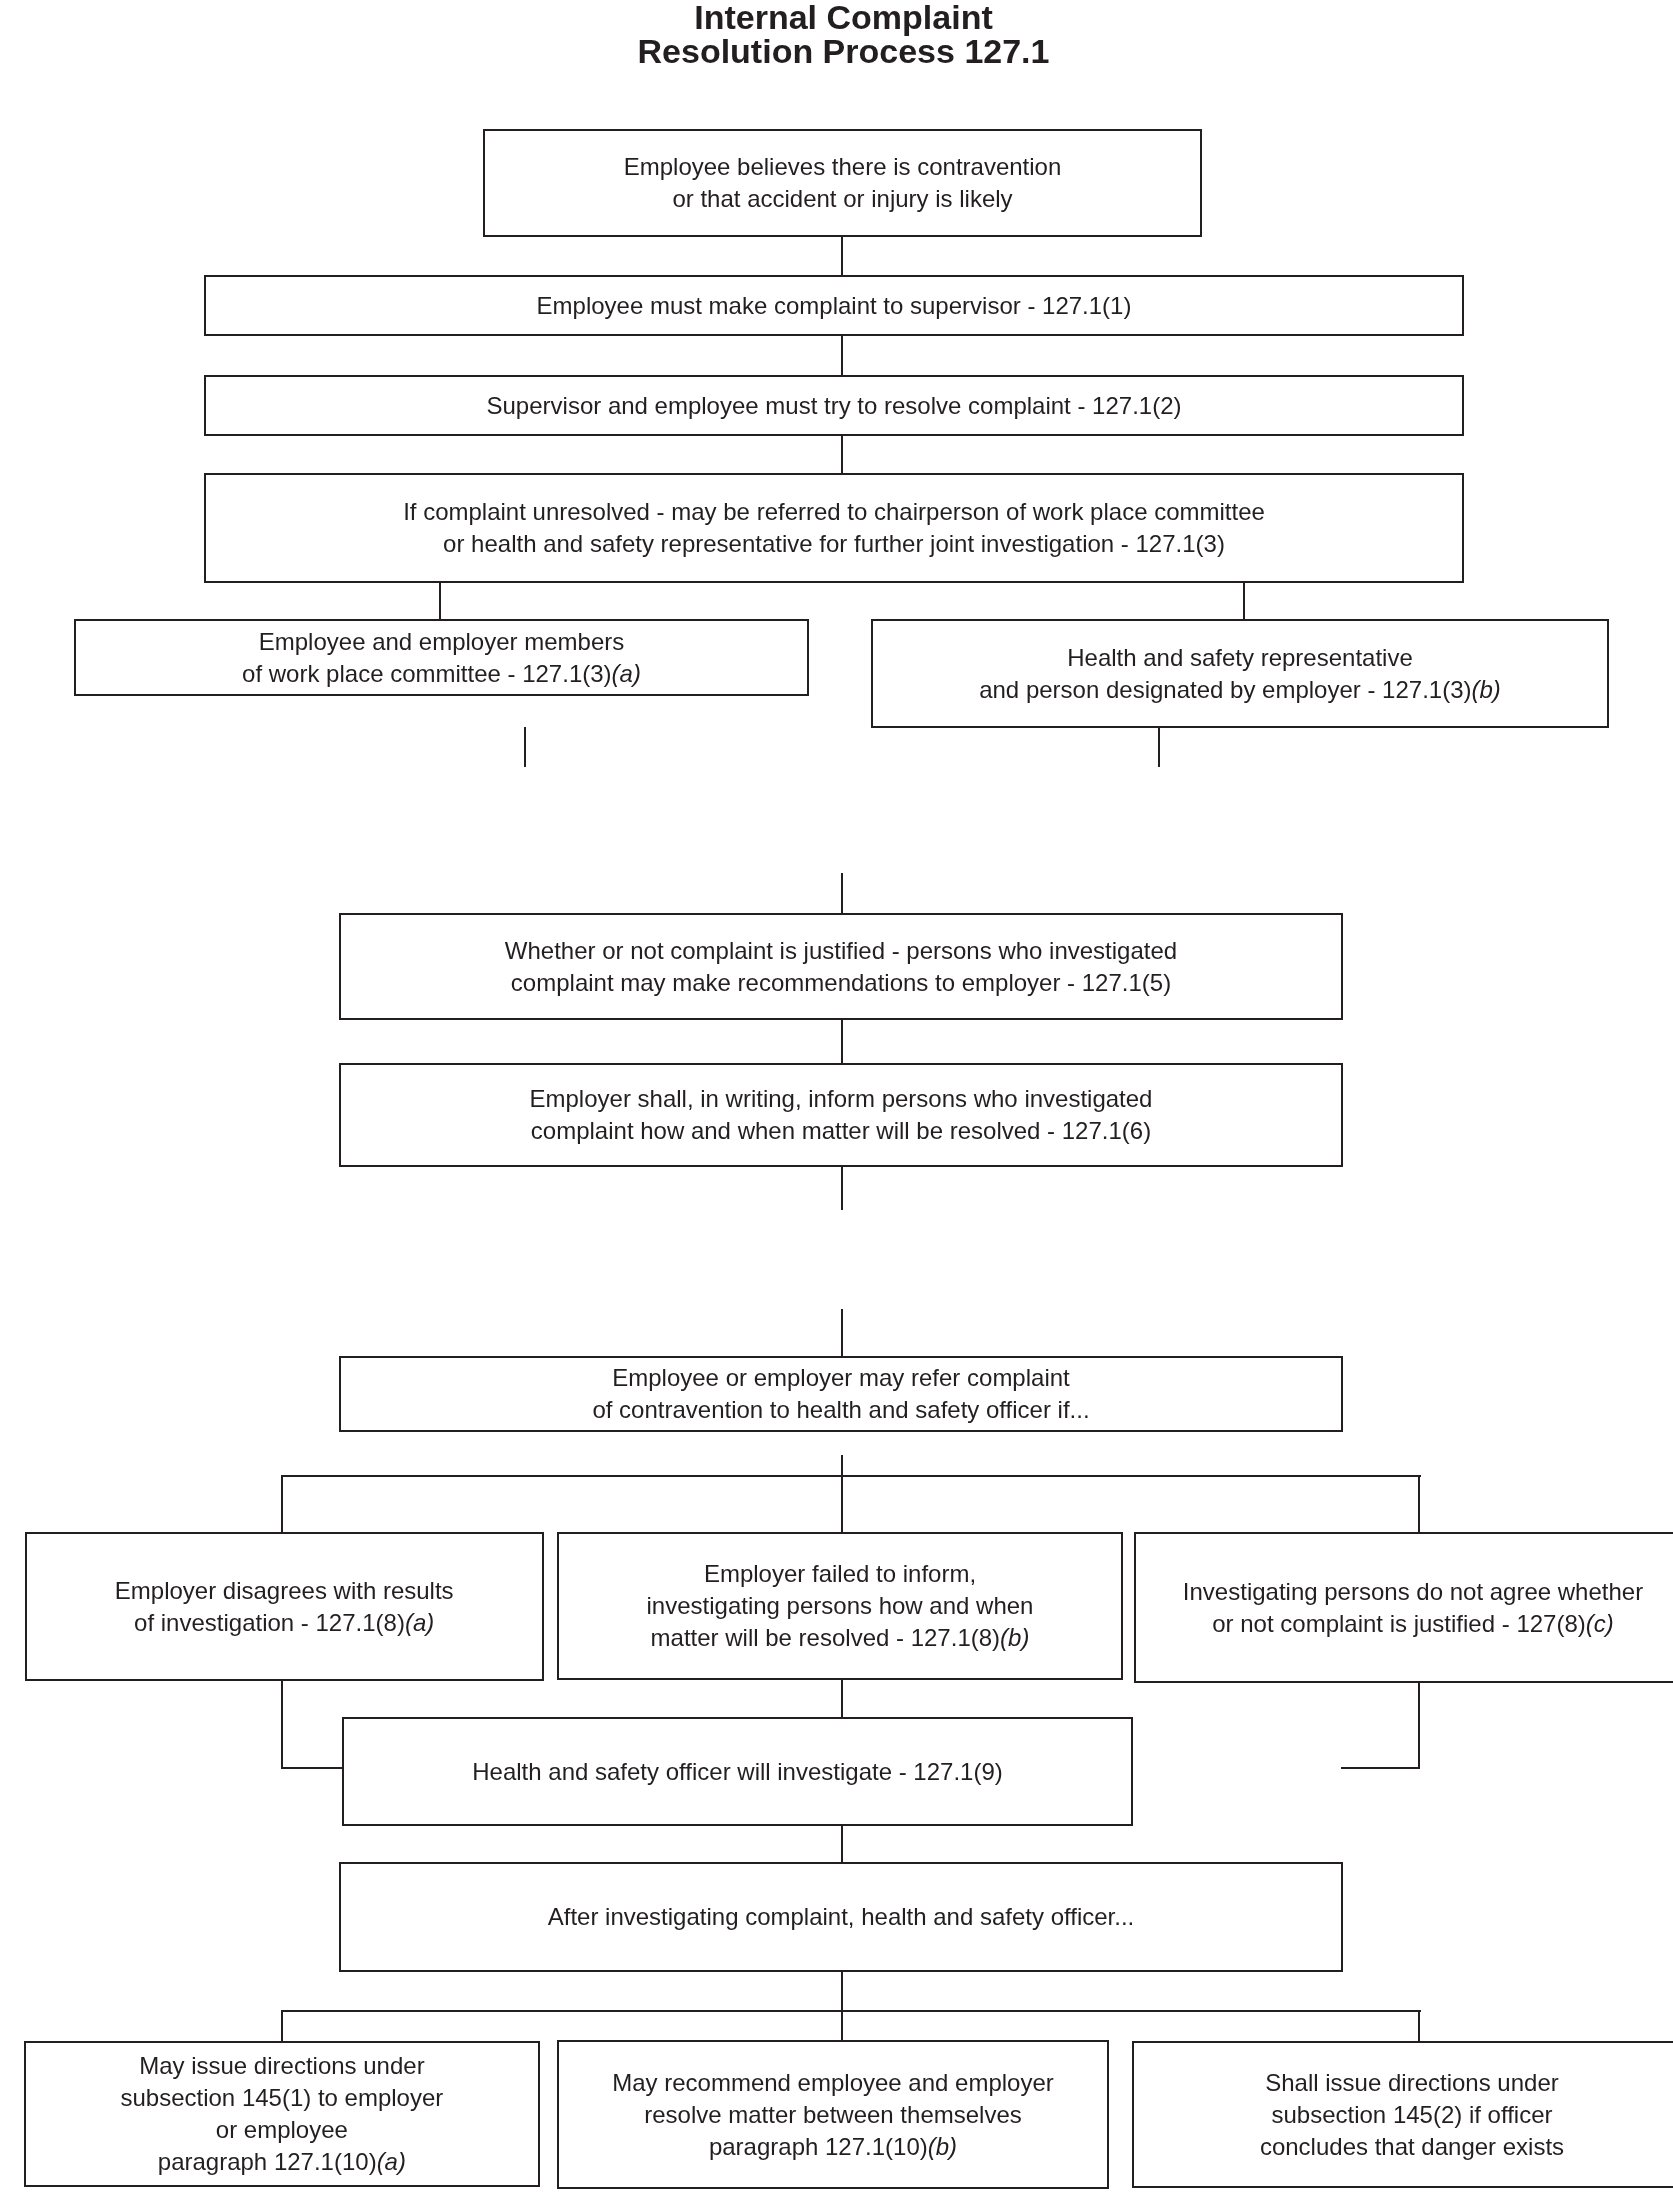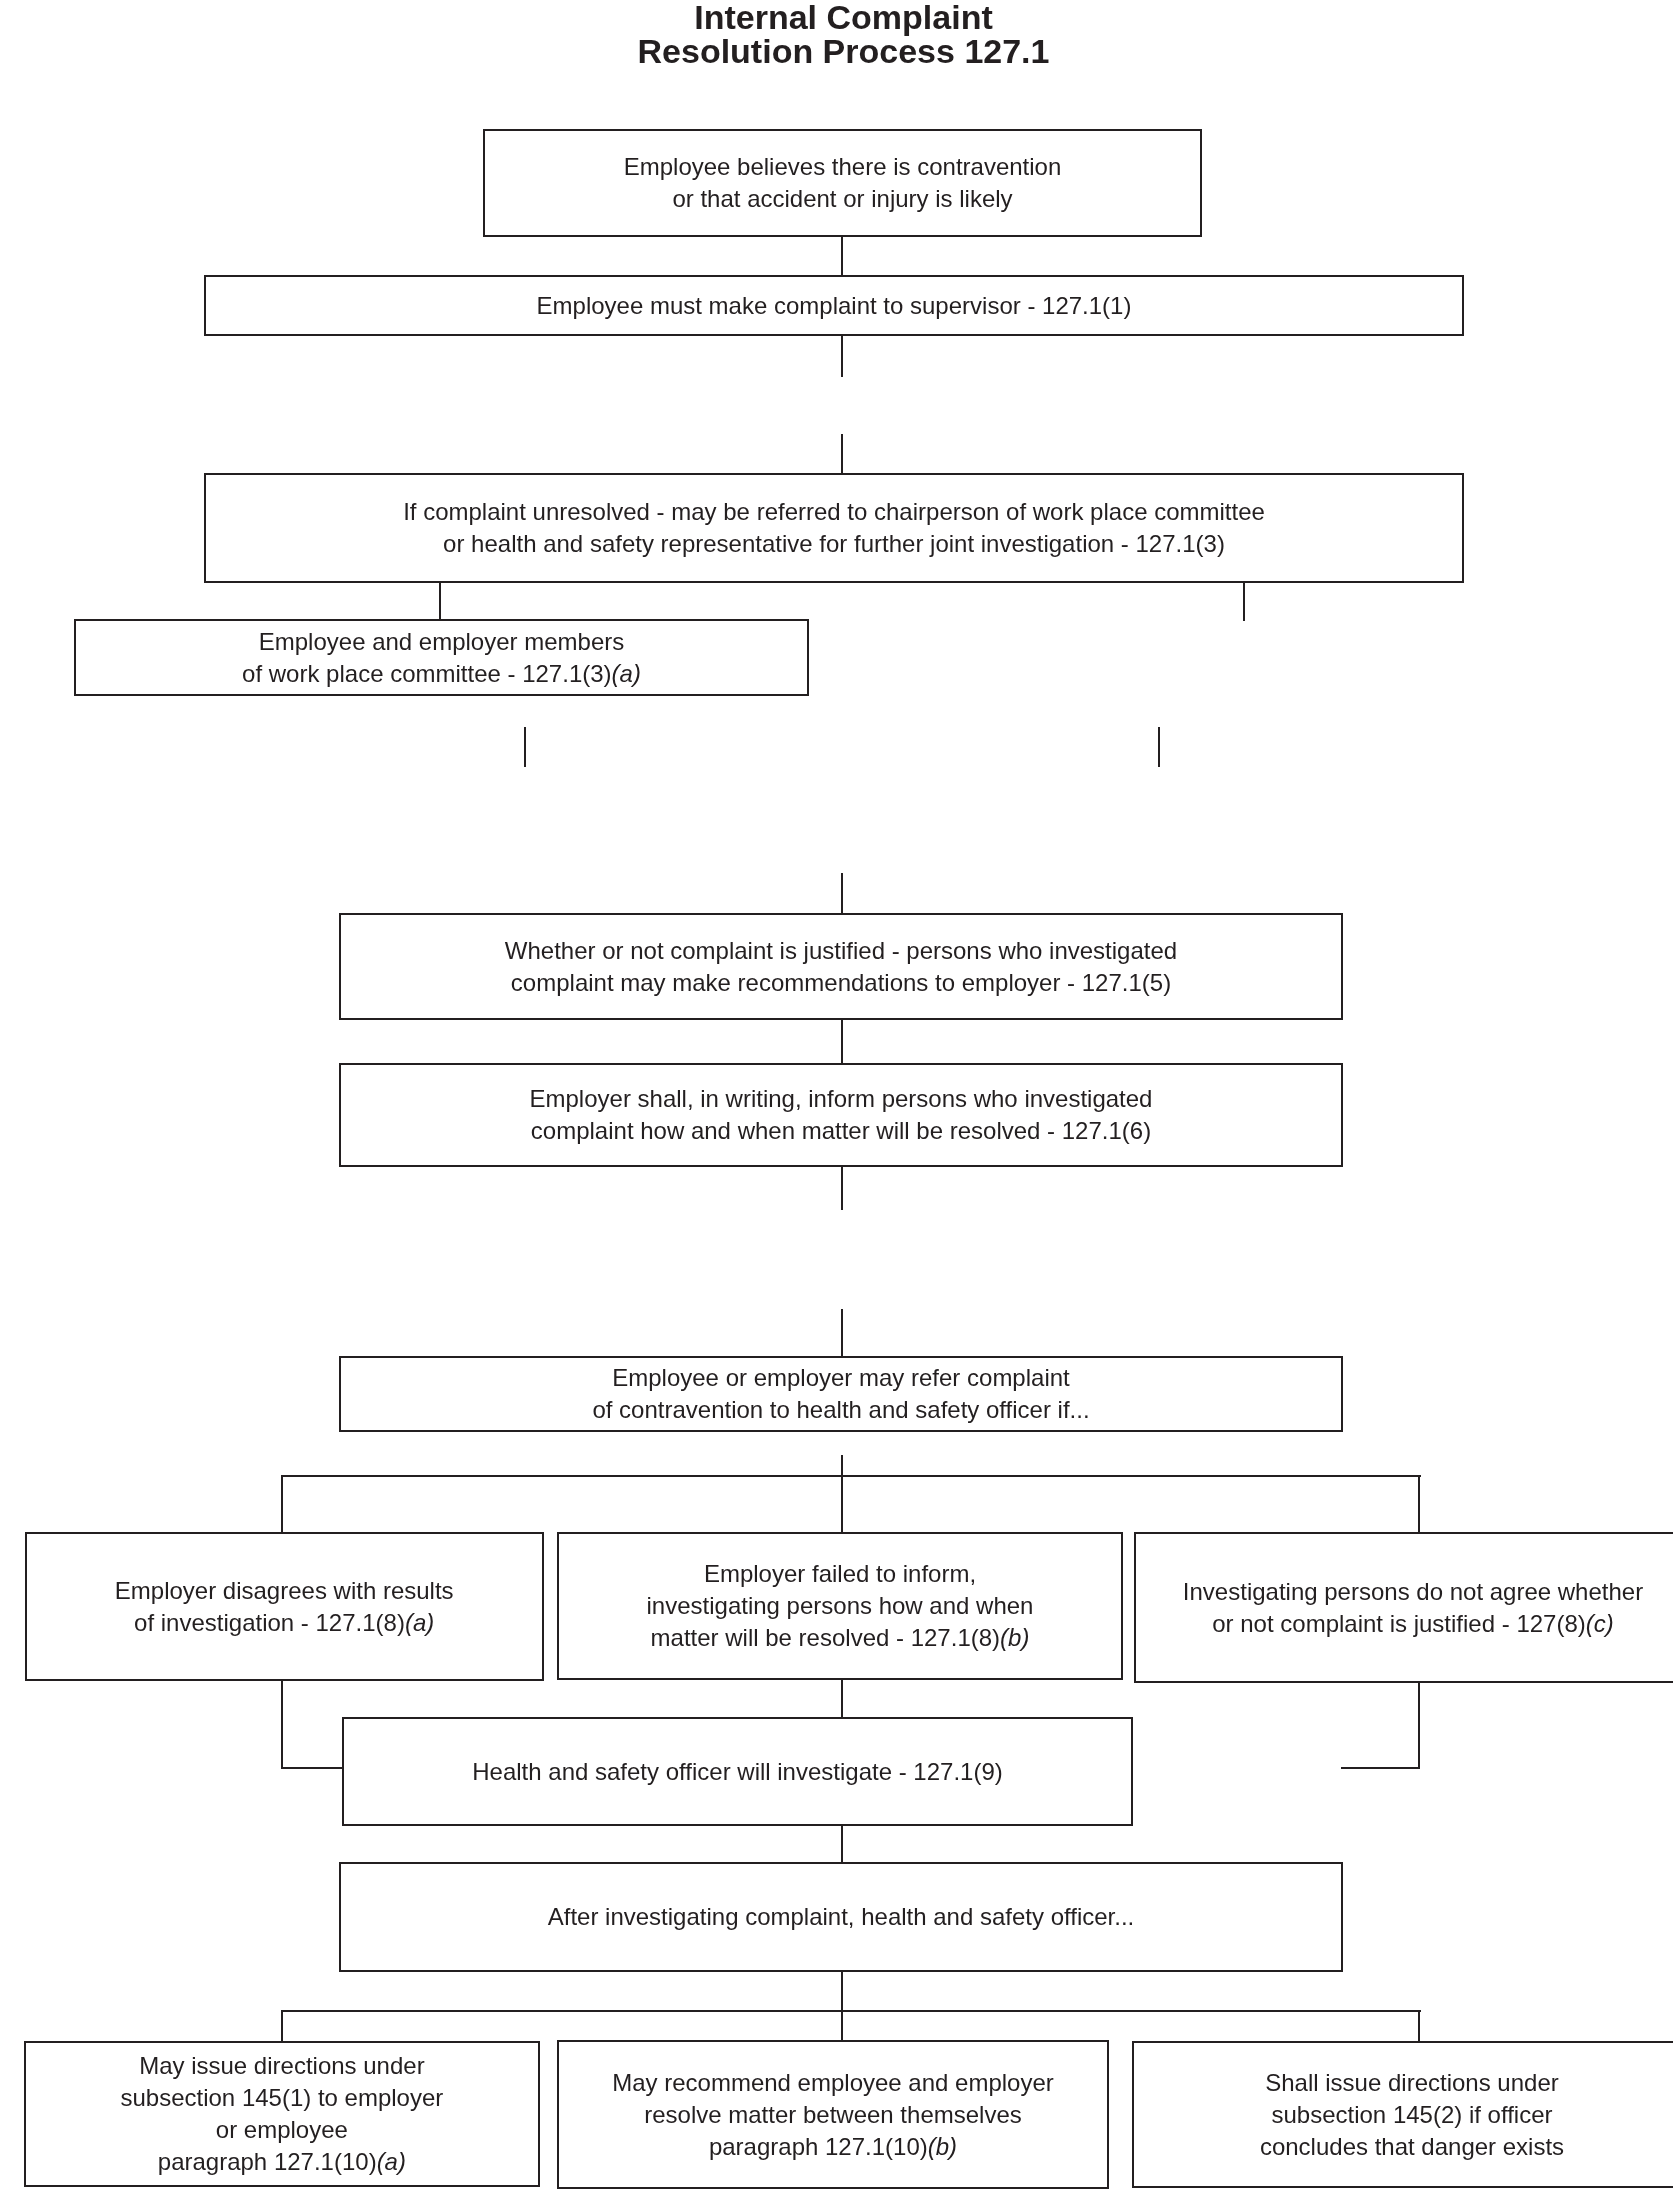--- a/index.html
+++ b/index.html
@@ -29,29 +29,35 @@
   <div class="title"><span>Internal Complaint<br>Resolution Process 127.1</span></div>
 
   <div class="node" style="left:462px;top:129px;width:719px;height:108px">
     <div class="inner"><span>Employee believes there is contravention<br>or that accident or injury is likely</span></div>
   </div>
 
   <div class="node" style="left:183px;top:275px;width:1260px;height:61px">
     <div class="inner"><span>Employee must make complaint to supervisor - 127.1(1)</span></div>
   </div>
 
+  <div class="node" style="left:183px;top:375px;width:1260px;height:61px">
+    <div class="inner"><span>Supervisor and employee must try to resolve complaint - 127.1(2)</span></div>
+  </div>
 
   <div class="node" style="left:183px;top:473px;width:1260px;height:110px">
     <div class="inner"><span>If complaint unresolved - may be referred to chairperson of work place committee<br>or health and safety representative for further joint investigation - 127.1(3)</span></div>
   </div>
 
   <div class="node" style="left:53px;top:619px;width:735px;height:77px">
     <div class="inner"><span>Employee and employer members<br>of work place committee - 127.1(3)</span><i>(a)</i></div>
   </div>
 
+  <div class="node" style="left:850px;top:619px;width:738px;height:109px">
+    <div class="inner"><span>Health and safety representative<br>and person designated by employer - 127.1(3)</span><i>(b)</i></div>
+  </div>
 
 
   <div class="node" style="left:318px;top:913px;width:1004px;height:107px">
     <div class="inner"><span>Whether or not complaint is justified - persons who investigated<br>complaint may make recommendations to employer - 127.1(5)</span></div>
   </div>
 
   <div class="node" style="left:318px;top:1063px;width:1004px;height:104px">
     <div class="inner"><span>Employer shall, in writing, inform persons who investigated<br>complaint how and when matter will be resolved - 127.1(6)</span></div>
   </div>
 

